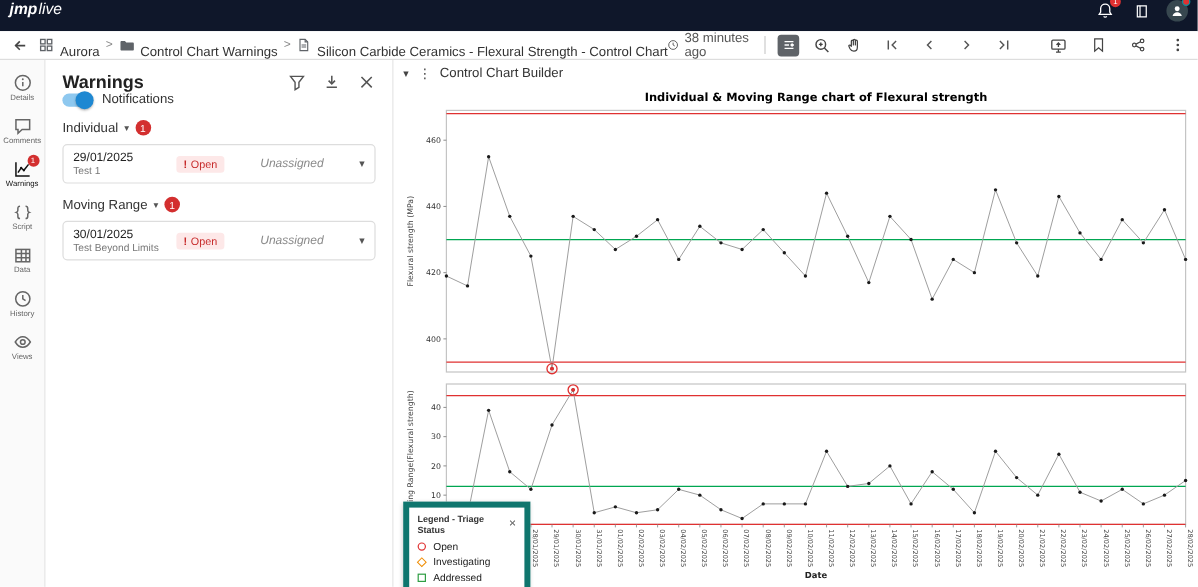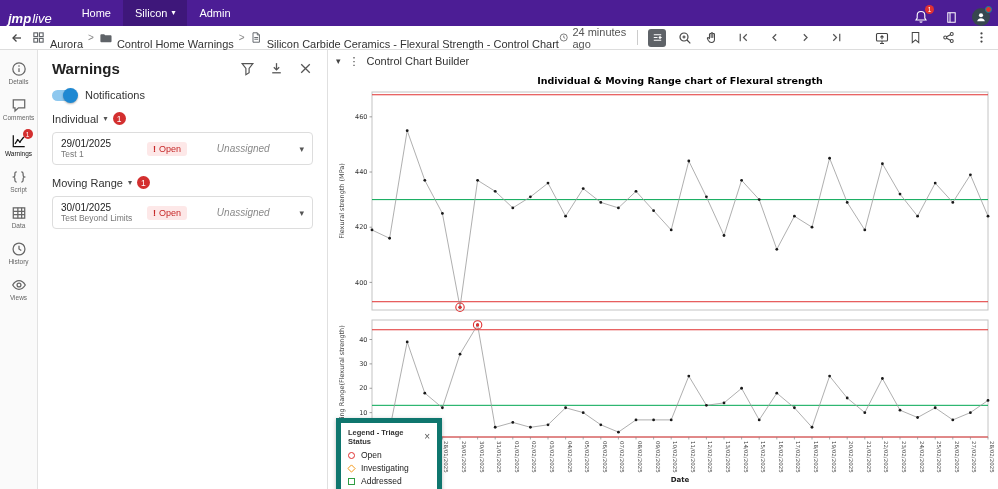--- a/index.html
+++ b/index.html
@@ -3,21 +3,21 @@
 <meta charset="utf-8">
 <style>
   * { margin:0; padding:0; box-sizing:border-box; }
   html,body { width:998px; height:489px; overflow:hidden; background:#fff;
     font-family:"Liberation Sans","DejaVu Sans",sans-serif; }
   svg { display:block; }
   svg text { font-family:"DejaVu Sans",sans-serif; }
 
   
   .topbar { position:absolute; left:0; top:0; width:998px; height:26px;
-    background:#4c1d95; display:flex; align-items:flex-end; color:#fff; padding:0 8px; }
+    background:#0f172a; display:flex; align-items:flex-start; color:#fff; padding:0 8px; }
   .logo { font-style:italic; font-size:13px; margin-right:18px; cursor:pointer; white-space:nowrap; }
   .logo .l1 { font-weight:bold; }
   .logo .l2 { font-weight:300; margin-left:1px; }
   .nav-item { font-size:11px; color:#fff; padding:0 12px; height:26px; display:flex;
     align-items:center; gap:4px; cursor:pointer;margin-top:41px; }
   .nav-item.active { background:rgba(0,0,0,.18); }
   .nav-caret { font-size:8px; line-height:1; }
   .top-spacer { flex:1; }
   .searchbox { width:118px; height:17px; background:rgba(255,255,255,.25); border-radius:9px;
     display:flex; align-items:center; padding:0 6px; margin-right:14px; }
@@ -61,21 +61,21 @@
     color:#fff; border-radius:5px; font-size:6.5px; display:flex; align-items:center;
     justify-content:center; padding:0 1px; }
 
   
   .panel { position:absolute; left:38px; top:50px; width:290px; height:439px; background:#fff;
     border-right:1px solid #e0e0e0; padding:10px 14px; }
   .p-head { display:flex; align-items:center; }
   .p-title { font-size:15px; font-weight:bold; color:#222; }
   .p-icons { margin-left:auto; display:flex; align-items:center; gap:14px; color:#555; }
   .p-ic { width:15px; height:15px; cursor:pointer; }
-  .p-toggle { display:flex; align-items:center; gap:9px; margin-top:12px; }
+  .p-toggle { display:flex; align-items:center; gap:9px; margin-top:0; }
   .switch { position:relative; width:24px; height:11px; border-radius:6px; background:#8ec8ef; cursor:pointer; }
   .switch::after { content:""; position:absolute; right:-2px; top:-2px; width:15px; height:15px;
     border-radius:50%; background:#1e88d2; box-shadow:0 1px 2px rgba(0,0,0,.3); }
   .p-toggle span { font-size:11px; color:#333; }
   .p-msg { font-size:10.5px; color:#333; margin-top:11px; line-height:1.35; }
   .p-col { font-size:13px; font-weight:bold; color:#222; margin-top:13px; }
   .g-row { display:flex; align-items:center; gap:5px; margin-top:11px; }
   .g-label { font-size:11px; color:#333; cursor:pointer; }
   .g-caret { font-size:8px; color:#555; }
   .badge { min-width:13px; height:13px; background:#d32f2f; color:#fff; border-radius:7px;
@@ -166,35 +166,35 @@
         <rect x="2" y="2" width="4" height="4"></rect>
         <rect x="8" y="2" width="4" height="4"></rect>
         <rect x="2" y="8" width="4" height="4"></rect>
         <rect x="8" y="8" width="4" height="4"></rect>
       </svg>
     <span class="crumb-txt">Aurora</span>
     <span class="crumb-sep">&gt;</span>
     <svg width="13" height="13" viewBox="0 0 14 14" fill="#5f6368">
         <path d="M1.5 4.5c0-.6.4-1 1-1h3l1.2 1.2h5.8c.6 0 1 .4 1 1v5.3c0 .6-.4 1-1 1H2.5c-.6 0-1-.4-1-1z"></path>
       </svg>
-    <span class="crumb-txt">Control Home Warnings</span>
+    <span class="crumb-txt">Control Chart Warnings</span>
     <span class="crumb-sep">&gt;</span>
     <svg width="12" height="13" viewBox="0 0 14 14" fill="none" stroke="#5f6368" stroke-width="1.1">
         <path d="M3.5 1.5h5L11 4v8.5H3.5z"></path>
         <path d="M8.5 1.5V4H11"></path>
         <path d="M5 7h4.5M5 9h4.5"></path>
       </svg>
     <span class="crumb-txt">Silicon Carbide Ceramics - Flexural Strength - Control Chart</span>
   </div>
   <div class="tb-time">
     <svg width="13" height="13" viewBox="0 0 14 14" fill="none" stroke="#555" stroke-width="1.1">
         <circle cx="7" cy="7" r="5.2"></circle>
         <path d="M7 4.2V7l2 1.2"></path>
       </svg>
-    <span>24 minutes ago</span>
+    <span>38 minutes ago</span>
   </div>
   <div class="vdiv"></div>
   <div class="tb-btn dark" style="margin-right:10px;">
     <svg width="13" height="13" viewBox="0 0 14 14" fill="none" stroke="#fff" stroke-width="1.2">
         <path d="M3 4h8M3 7h4M3 10h8"></path>
         <path d="M11.5 7H9m1.2-1.4L8.8 7l1.4 1.4"></path>
       </svg>
   </div>
   <div class="tb-btn" style="margin-right:8px;">
     <svg width="14" height="14" viewBox="0 0 14 14" fill="none" stroke="#444" stroke-width="1.2">

